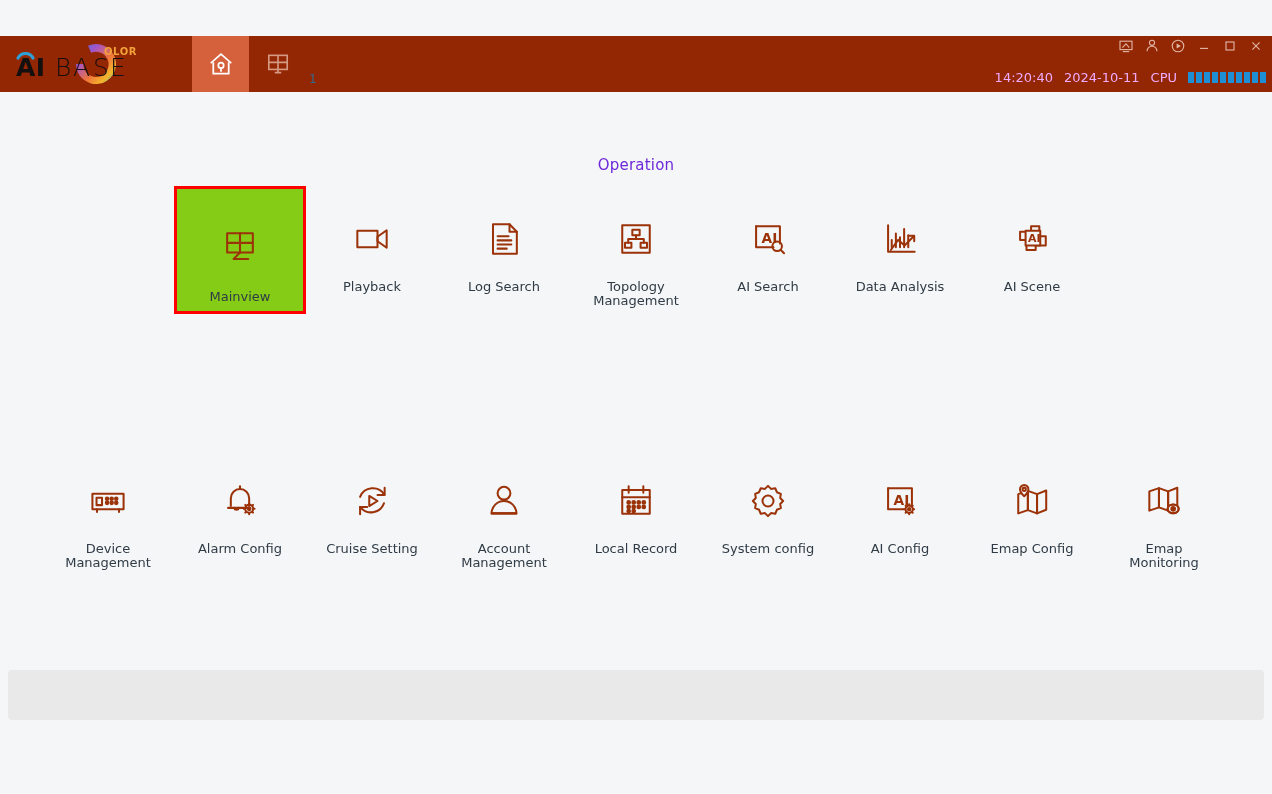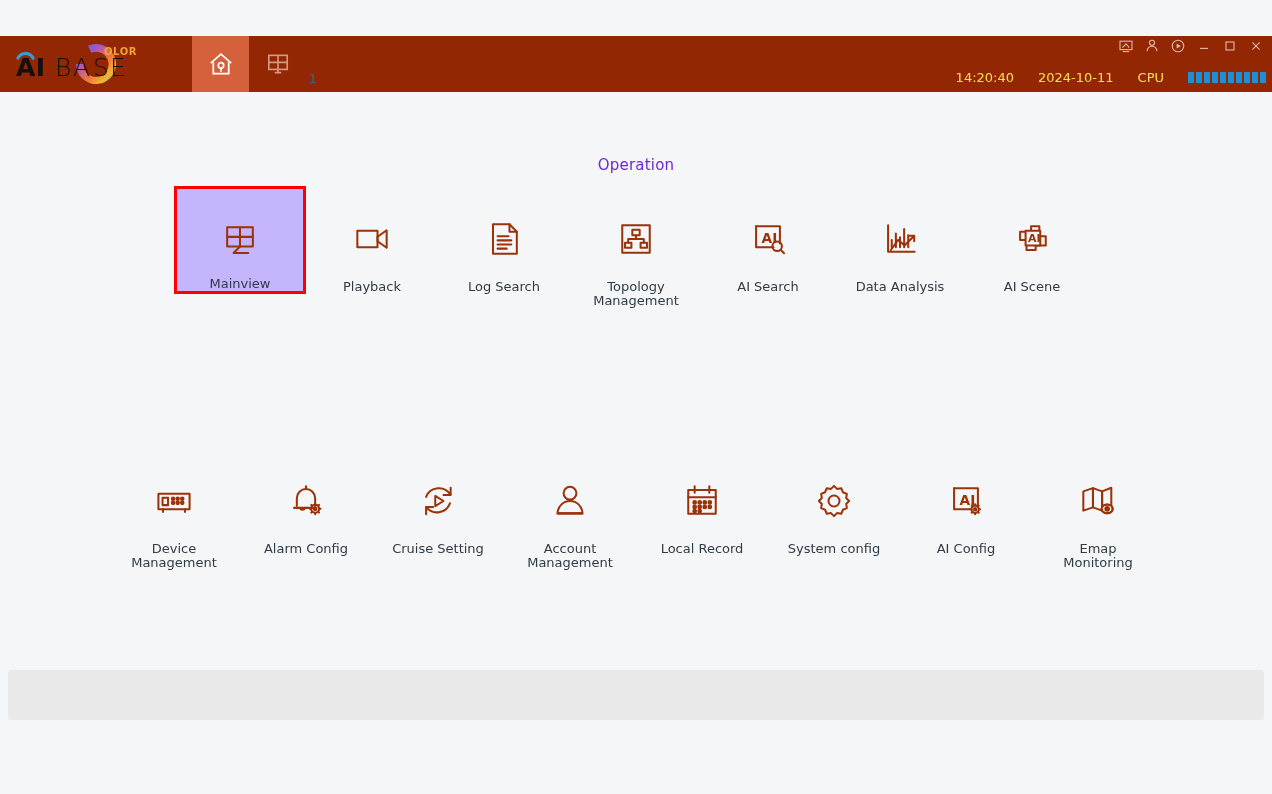--- a/index.html
+++ b/index.html
@@ -38,22 +38,22 @@
   }
 
   .win-icons {
     position: absolute; right: 8px; top: 2px;
     display: flex; align-items: center; gap: 10px;
   }
   .win-icons .wi { cursor: pointer; display: block; opacity: .92; }
 
   .status-line {
     position: absolute; right: 6px; top: 34px;
-    display: flex; align-items: center; gap: 24px;
-    font-size: 13px; color: #fde047;
+    display: flex; align-items: center; gap: 11px;
+    font-size: 13px; color: #f0abfc;
     white-space: nowrap;
   }
   .cpu-bars { display: flex; gap: 2px; align-items: center; }
   .cpu-bars i { display: block; width: 6px; height: 11px; background: #1e8fd5; }
 
   
   .body-area {
     position: absolute; top: 56px; left: 0; width: 1272px; height: 712px;
     background: #f4f6f8;
   }
@@ -77,22 +77,22 @@
     cursor: pointer; border: 3px solid transparent;
     background: transparent;
   }
   .tile .glyph { height: 60px; display: flex; align-items: center; justify-content: center; }
   .tile .caption {
     margin-top: 11px; font-size: 13px; color: #303b45;
     text-align: center; line-height: 14px; max-width: 118px;
   }
   .tile.selected {
     border: 3px solid #ff0000;
-    background: #c4b5fd;
-    height: 108px; padding-top: 28px;
+    background: #84cc16;
+    height: 128px; padding-top: 28px;
   }
   .tile.selected .caption { margin-top: 13px; }
 
   .gray-panel {
     position: absolute; left: 8px; top: 578px;
     width: 1256px; height: 50px;
     background: #e9e9e9; border-radius: 4px;
   }
 
   
@@ -392,20 +392,32 @@
               <circle cx="34" cy="33" r="4"></circle>
               <circle cx="34" cy="33" r="1.3" fill="#9b3208"></circle>
               <path d="M34 27.6V29M34 37V38.4M28.6 33H30M38 33H39.4M30.2 29.2L31.2 30.2M36.8 35.8L37.8 36.8M37.8 29.2L36.8 30.2M31.2 35.8L30.2 36.8"></path>
             </svg>
           </div>
           <div class="caption">AI Config</div>
         </div>
         <div class="tile">
           <div class="glyph">
             <svg width="44" height="44" viewBox="0 0 48 48" fill="none" stroke="#9b3208" stroke-width="2.2" stroke-linecap="round" stroke-linejoin="round">
+              <path d="M9 16.5L19.5 13V34L9 37.5Z"></path>
+              <path d="M19.5 13L29.5 16.5V37.5L19.5 34Z"></path>
+              <path d="M29.5 16.5L39.5 12.5V33.5L29.5 37.5Z"></path>
+              <path d="M15.5 6.5a4.6 4.6 0 0 1 4.6 4.6c0 3.3-4.6 7.6-4.6 7.6s-4.6-4.3-4.6-7.6A4.6 4.6 0 0 1 15.5 6.5Z" fill="#f4f6f8"></path>
+              <circle cx="15.5" cy="11.2" r="1.8"></circle>
+            </svg>
+          </div>
+          <div class="caption">Emap Config</div>
+        </div>
+        <div class="tile">
+          <div class="glyph">
+            <svg width="44" height="44" viewBox="0 0 48 48" fill="none" stroke="#9b3208" stroke-width="2.2" stroke-linecap="round" stroke-linejoin="round">
               <path d="M8 13.5L18.5 10V31L8 34.5Z"></path>
               <path d="M18.5 10L28.5 13.5V34.5L18.5 31Z"></path>
               <path d="M28.5 13.5L38.5 9.5V30.5L28.5 34.5Z"></path>
               <ellipse cx="34" cy="32.5" rx="6" ry="4.8" fill="#f4f6f8"></ellipse>
               <ellipse cx="34" cy="32.5" rx="6" ry="4.8"></ellipse>
               <circle cx="34" cy="32.5" r="2" fill="#9b3208"></circle>
             </svg>
           </div>
           <div class="caption">Emap<br>Monitoring</div>
         </div>

